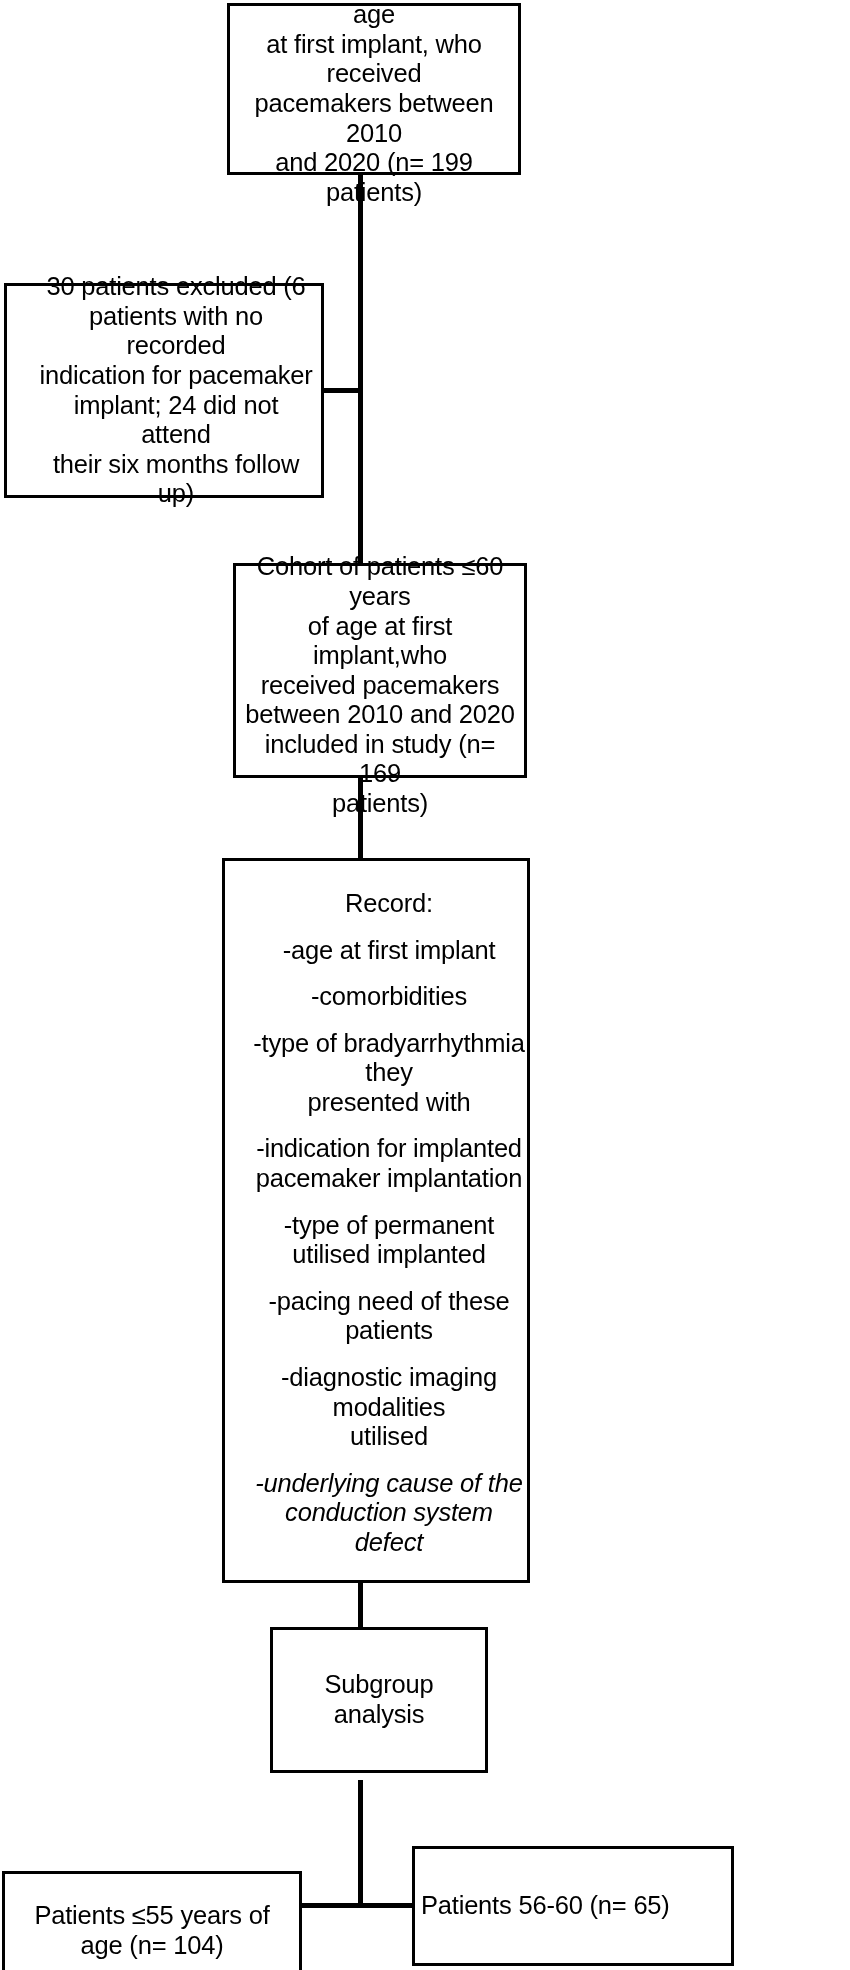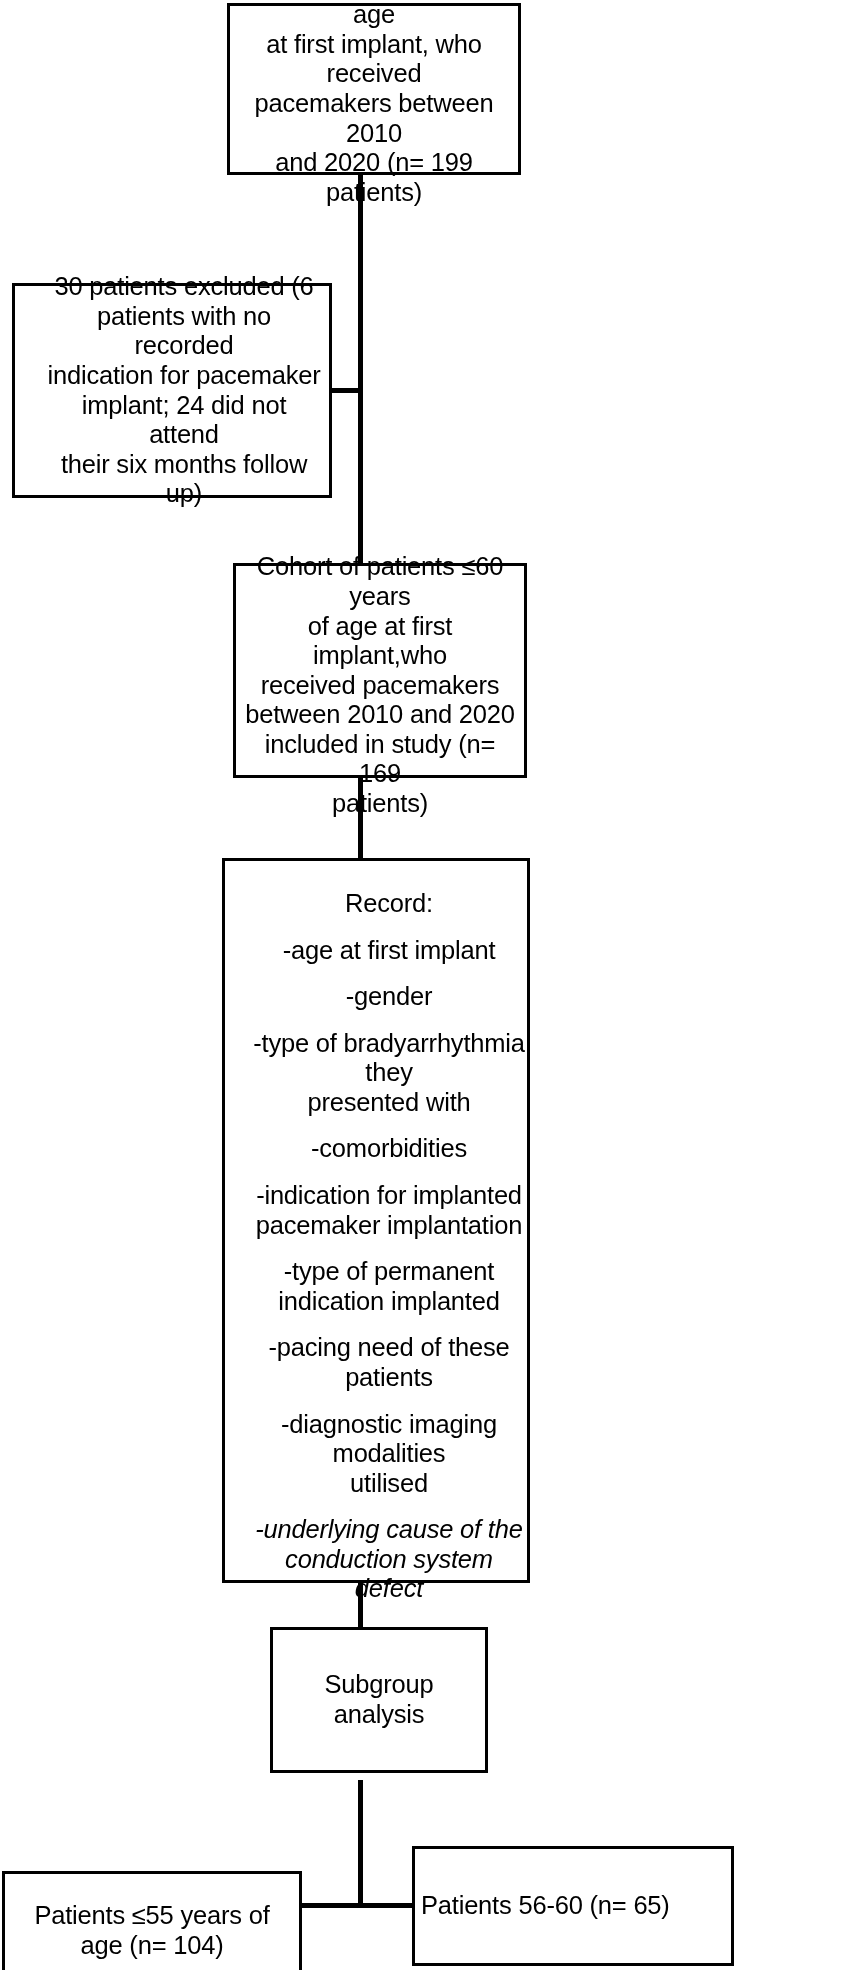--- a/index.html
+++ b/index.html
@@ -46,21 +46,21 @@
   }
 
   
   #node-source {
     left: 227px;  top: 3px;
     width: 294px; height: 172px;
   }
   #node-source .node-text { font-size: 25.5px; }
 
   #node-excluded {
-    left: 12px;  top: 283px;
+    left: 4px;  top: 283px;
     width: 320px; height: 215px; padding-left: 24px;
   }
   #node-excluded .node-text { font-size: 25.5px; }
 
   #node-cohort {
     left: 233px;  top: 563px;
     width: 294px; height: 215px;
   }
   #node-cohort .node-text { font-size: 25.5px; margin-top: 30px; }
 
@@ -165,28 +165,27 @@
 received pacemakers
 between 2010 and 2020
 included in study (n= 169
 patients)</span>
   </div>
 
   <div class="node" id="node-record">
     <div id="record-list">
       <div class="record-line">Record:</div>
       <div class="record-line">-age at first implant</div>
-      <div class="record-line">-gender</div>
+      <div class="record-line">-comorbidities</div>
       <div class="record-line">-type of bradyarrhythmia they
 presented with</div>
-      <div class="record-line">-comorbidities</div>
       <div class="record-line">-indication for implanted
 pacemaker implantation</div>
       <div class="record-line">-type of permanent
-indication implanted</div>
+utilised implanted</div>
       <div class="record-line">-pacing need of these patients</div>
       <div class="record-line">-diagnostic imaging modalities
 utilised</div>
       <div class="record-line">-underlying cause of the
 conduction system defect</div>
     </div>
   </div>
 
   <div class="node" id="node-subgroup">
     <span class="node-text">Subgroup analysis</span>

